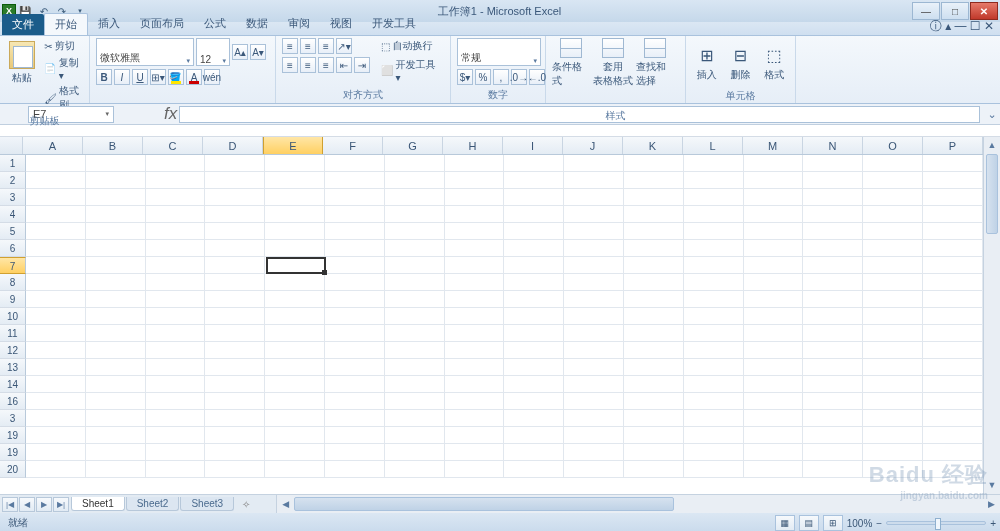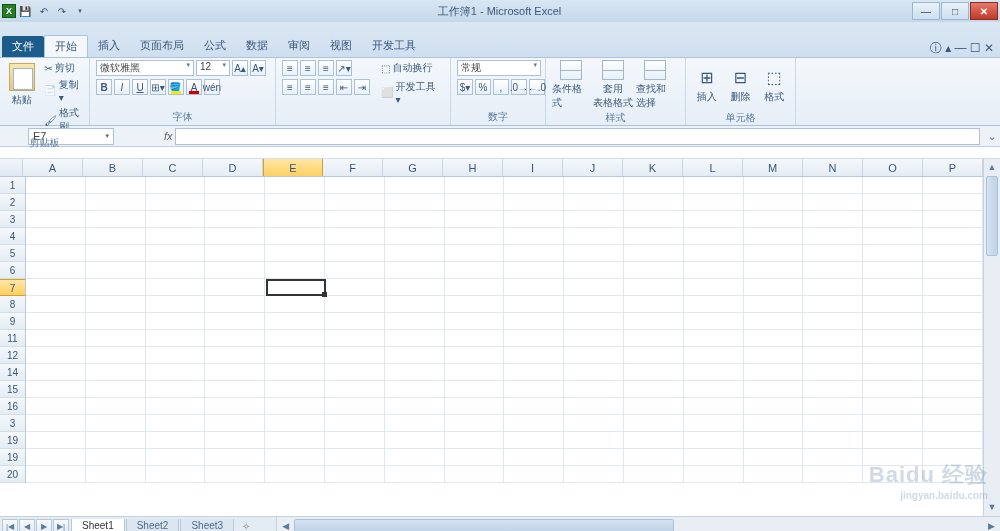--- a/index.html
+++ b/index.html
@@ -10,49 +10,49 @@
 .titlebar .qat { display:flex; align-items:center; gap:2px; }
 .titlebar .qat .xicon { width:14px; height:14px; background:#2a7b2a; border:1px solid #0a5a0a; display:inline-flex; align-items:center; justify-content:center; color:#fff; font-size:9px; font-weight:bold; }
 .titlebar .qat .qbtn { width:16px; height:16px; display:inline-flex; align-items:center; justify-content:center; color:#3b5b7a; }
 .titlebar .title { flex:1; text-align:center; color:#3b587a; font-size:11px; }
 .titlebar .winbtns { display:flex; }
 .titlebar .winbtns div { width:28px; height:18px; display:flex; align-items:center; justify-content:center; margin-left:1px; }
 .titlebar .winbtns .min,.titlebar .winbtns .max { background:linear-gradient(#e9f1f9,#cddff0); border:1px solid #9cb7d2; }
 .titlebar .winbtns .close { background:linear-gradient(#e67a6a,#c0392b); border:1px solid #8e2a1f; color:#fff; font-weight:bold; }
 
 
-.tabs { height:36px; background:linear-gradient(#dbe7f3,#cfdff0); display:flex; align-items:flex-end; padding-left:2px; border-bottom:1px solid #a9c2dd; }
+.tabs { height:14px; background:linear-gradient(#dbe7f3,#cfdff0); display:flex; align-items:flex-end; padding-left:2px; border-bottom:1px solid #a9c2dd; }
 .tabs .file-tab { background:#1b5c8a; color:#fff; padding:3px 10px; font-size:11px; border-radius:2px 2px 0 0; }
 .tabs .tab { padding:3px 10px; font-size:11px; color:#3b587a; }
 .tabs .tab.active { background:#f4f8fc; border:1px solid #a9c2dd; border-bottom:none; border-radius:2px 2px 0 0;text-align:right; }
 .tabs .help { margin-left:auto; color:#3b587a; padding:0 6px; font-size:12px; }
 
 
 .ribbon { height:68px; background:linear-gradient(#f4f8fc,#e6eef7); border-bottom:1px solid #a9c2dd; display:flex; }
 .group { border-right:1px solid #c9d9ea; padding:2px 6px 0 6px; display:flex; flex-direction:column; justify-content:space-between; }
 .group-body { display:flex; align-items:flex-start; gap:4px; flex:1; }
 .group-label { text-align:center; font-size:10px; color:#5a7aa0; padding:1px 0; position:relative; }
 .vstack { display:flex; flex-direction:column; gap:1px; font-size:10px; }
 .hstack { display:flex; align-items:center; gap:2px; }
 .btn { padding:1px 3px; display:inline-flex; align-items:center; gap:2px; color:#3b587a; cursor:pointer; }
-.combo { height:16px; border:1px solid #aac1d9; background:#fff; font-size:10px; display:inline-flex; align-items:flex-start; padding:0 3px; justify-content:space-between; }
+.combo { height:28px; border:1px solid #aac1d9; background:#fff; font-size:10px; display:inline-flex; align-items:flex-end; padding:0 3px; justify-content:space-between; }
 .combo .arr { font-size:7px; color:#5a7aa0; margin-left:3px; }
 .icon-sq { width:16px; height:16px; border:1px solid #aac1d9; display:inline-flex; align-items:center; justify-content:center; font-size:10px; color:#3b587a; background:linear-gradient(#fff,#e8eff8); }
 .big-btn { display:flex; flex-direction:column; align-items:center; justify-content:center; width:38px; height:50px; font-size:10px; color:#3b587a; gap:2px; }
 .big-btn .ico { width:22px; height:22px; display:flex; align-items:center; justify-content:center; font-size:16px; }
 .paste-ico { width:26px; height:28px; background:linear-gradient(#f7e7b3,#e8c97a); border:1px solid #caa95a; position:relative; }
 .paste-ico::before { content:""; position:absolute; top:4px; left:3px; width:18px; height:20px; background:#fff; border:1px solid #9fb8d2; }
 .tbl-ico { width:20px; height:18px; background:linear-gradient(#fff,#e8eff8); border:1px solid #9fb8d2; position:relative; }
 .tbl-ico::after{content:"";position:absolute;left:0;right:0;top:50%;border-top:1px solid #9fb8d2;}
 
 
 .fbar { height:21px; border-bottom:1px solid #c0cfdf; display:flex; align-items:center; background:#edf2f8; }
 .fbar .namebox { width:86px; margin-left:28px; height:17px; border:1px solid #aac1d9; background:#fff; display:flex; align-items:center; padding:0 4px; font-size:11px; justify-content:space-between;}
 .fbar .namebox .arr{font-size:7px;color:#666;}
-.fbar .fxlbl { margin-left:50px; font-style:italic; color:#666; font-size:11px; }
+.fbar .fxlbl { margin-left:50px; font-style:italic; color:#666; font-size:17px; }
 .fbar .fxinput { flex:1; height:17px; border:1px solid #aac1d9; background:#fff; margin-left:2px; margin-right:4px; }
 .fbar .expand { width:16px; color:#5a7aa0; text-align:center; }
 
 
 .spacer-row{height:12px;background:#fff;border-bottom:1px solid #d4dce6;}
 
 
 .grid-wrap { position:relative; height:357px; display:flex; }
 .grid-main { flex:1; overflow:hidden; position:relative; }
 .colheads { display:flex; height:18px; background:linear-gradient(#f5f8fb,#e4ecf4); border-bottom:1px solid #b8c9da; }
@@ -165,21 +165,20 @@
       <div class="hstack">
         <span class="icon-sq" style="font-weight:bold;">B</span>
         <span class="icon-sq" style="font-style:italic;">I</span>
         <span class="icon-sq" style="text-decoration:underline;">U</span>
         <span class="icon-sq">⊞▾</span>
         <span class="icon-sq" style="position:relative;">🪣<span style="position:absolute;bottom:0;left:2px;right:2px;height:3px;background:#ffe600;"></span></span>
         <span class="icon-sq" style="position:relative;">A<span style="position:absolute;bottom:0;left:2px;right:2px;height:3px;background:#cc0000;"></span></span>
         <span class="icon-sq">wén</span>
       </div>
     </div>
-    <div class="group-label">字体</div>
   </div>
 
   <div class="group" style="width:175px;">
     <div class="group-body">
       <div class="vstack" style="gap:3px;">
         <div class="hstack">
           <span class="icon-sq">≡</span>
           <span class="icon-sq">≡</span>
           <span class="icon-sq">≡</span>
           <span class="icon-sq">↗▾</span>
@@ -190,40 +189,41 @@
           <span class="icon-sq">≡</span>
           <span class="icon-sq">⇤</span>
           <span class="icon-sq">⇥</span>
         </div>
       </div>
       <div class="vstack" style="gap:3px;margin-left:4px;">
         <span class="btn">⬚ <span>自动换行</span></span>
         <span class="btn">⬜ <span>开发工具 ▾</span></span>
       </div>
     </div>
+    <div class="group-label">对齐方式</div>
   </div>
 
   <div class="group" style="width:95px;">
     <div class="group-body vstack" style="gap:3px;">
       <div class="combo" style="width:84px;">
           <span>常规</span>
           <span class="arr">▾</span>
         </div>
       <div class="hstack">
         <span class="icon-sq">$▾</span>
         <span class="icon-sq">%</span>
         <span class="icon-sq">,</span>
         <span class="icon-sq">.0→</span>
         <span class="icon-sq">←.0</span>
       </div>
     </div>
     <div class="group-label">数字</div>
   </div>
 
-  <div class="group" style="width:140px;">
+  <div class="group" style="width:140px;gap:20px;">
     <div class="group-body">
       <div class="big-btn">
           <div class="ico tbl-ico"></div>
           <span>条件格式</span>
         </div>
       <div class="big-btn">
           <div class="ico tbl-ico"></div>
           <span style="white-space:pre;text-align:center;">套用
 表格格式</span>
         </div>
@@ -456,20 +456,39 @@
           <div class="cell"></div>
           <div class="cell"></div>
           <div class="cell"></div>
           <div class="cell"></div>
           <div class="cell"></div>
           <div class="cell"></div>
           <div class="cell"></div>
           <div class="cell"></div>
         </div>
         <div class="row">
+          <div class="rh">10</div>
+          <div class="cell"></div>
+          <div class="cell"></div>
+          <div class="cell"></div>
+          <div class="cell"></div>
+          <div class="cell"></div>
+          <div class="cell"></div>
+          <div class="cell"></div>
+          <div class="cell"></div>
+          <div class="cell"></div>
+          <div class="cell"></div>
+          <div class="cell"></div>
+          <div class="cell"></div>
+          <div class="cell"></div>
+          <div class="cell"></div>
+          <div class="cell"></div>
+          <div class="cell"></div>
+        </div>
+        <div class="row">
           <div class="rh">11</div>
           <div class="cell"></div>
           <div class="cell"></div>
           <div class="cell"></div>
           <div class="cell"></div>
           <div class="cell"></div>
           <div class="cell"></div>
           <div class="cell"></div>
           <div class="cell"></div>
           <div class="cell"></div>
@@ -494,40 +513,40 @@
           <div class="cell"></div>
           <div class="cell"></div>
           <div class="cell"></div>
           <div class="cell"></div>
           <div class="cell"></div>
           <div class="cell"></div>
           <div class="cell"></div>
           <div class="cell"></div>
         </div>
         <div class="row">
+          <div class="rh">13</div>
+          <div class="cell"></div>
+          <div class="cell"></div>
+          <div class="cell"></div>
+          <div class="cell"></div>
+          <div class="cell"></div>
+          <div class="cell"></div>
+          <div class="cell"></div>
+          <div class="cell"></div>
+          <div class="cell"></div>
+          <div class="cell"></div>
+          <div class="cell"></div>
+          <div class="cell"></div>
+          <div class="cell"></div>
+          <div class="cell"></div>
+          <div class="cell"></div>
+          <div class="cell"></div>
+        </div>
+        <div class="row">
           <div class="rh">14</div>
-          <div class="cell"></div>
-          <div class="cell"></div>
-          <div class="cell"></div>
-          <div class="cell"></div>
-          <div class="cell"></div>
-          <div class="cell"></div>
-          <div class="cell"></div>
-          <div class="cell"></div>
-          <div class="cell"></div>
-          <div class="cell"></div>
-          <div class="cell"></div>
-          <div class="cell"></div>
-          <div class="cell"></div>
-          <div class="cell"></div>
-          <div class="cell"></div>
-          <div class="cell"></div>
-        </div>
-        <div class="row">
-          <div class="rh">15</div>
           <div class="cell"></div>
           <div class="cell"></div>
           <div class="cell"></div>
           <div class="cell"></div>
           <div class="cell"></div>
           <div class="cell"></div>
           <div class="cell"></div>
           <div class="cell"></div>
           <div class="cell"></div>
           <div class="cell"></div>

